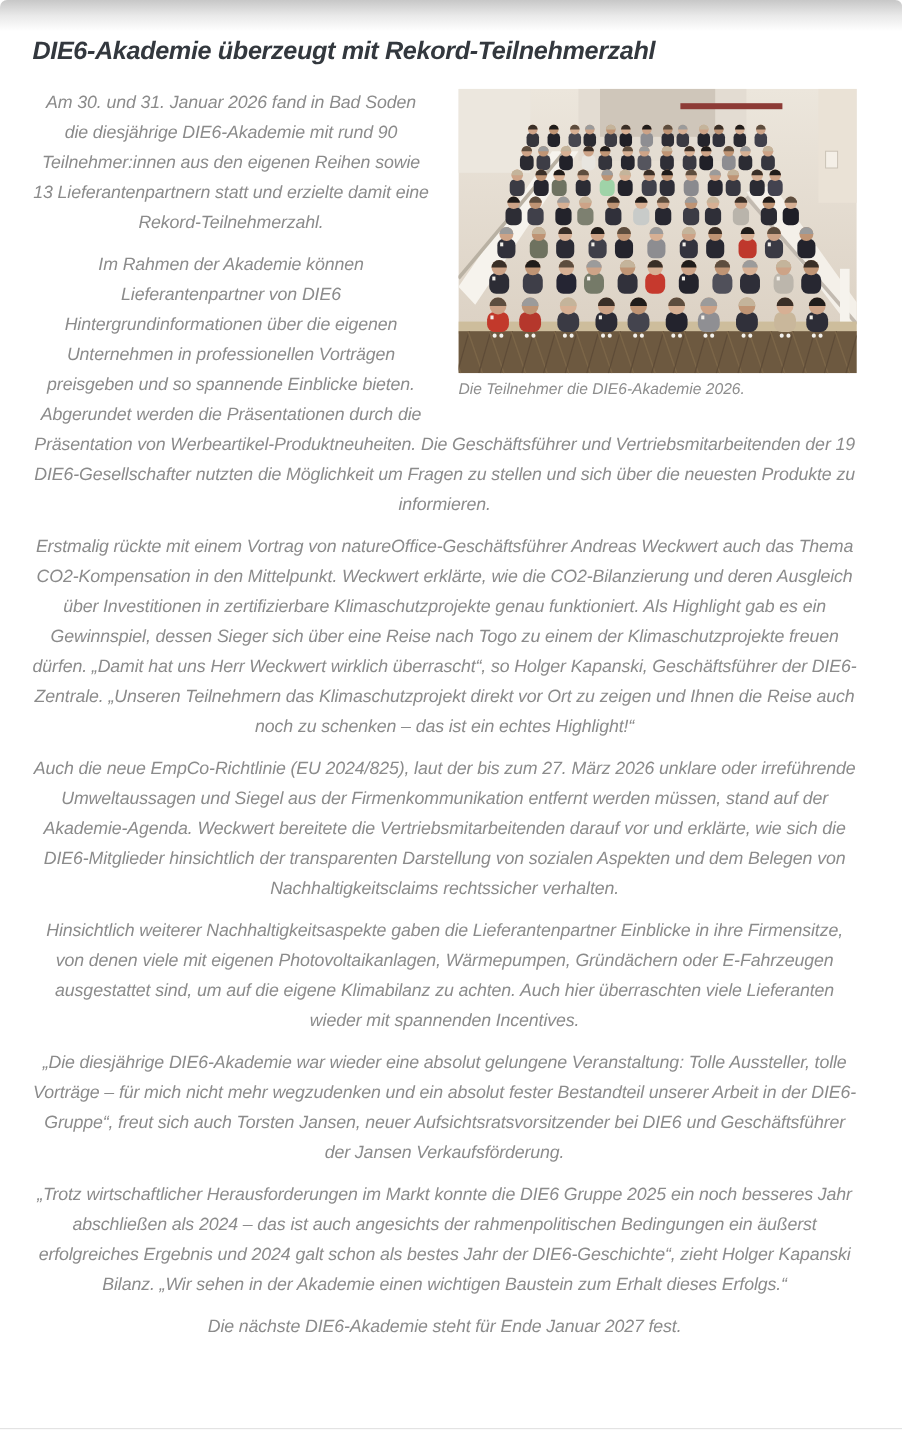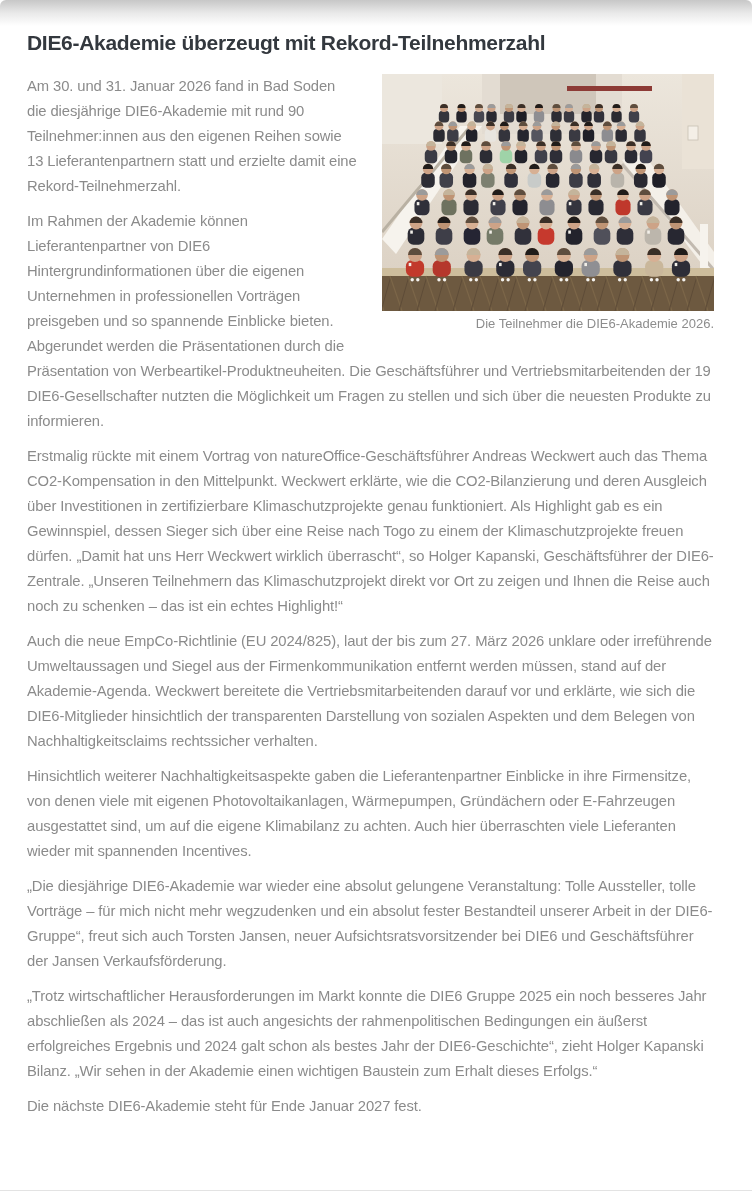--- a/index.html
+++ b/index.html
@@ -3,20 +3,21 @@
 <meta charset="utf-8">
 <style>
   html, body { margin: 0; padding: 0; background: #ffffff; }
   .page {
     position: relative;
     width: 752px;
     height: 1197px;
     overflow: hidden;
     background: #ffffff;
     font-family: "Liberation Sans", sans-serif;
+    font-style: italic;
   }
   .top-fade {
     height: 26px;
     background: linear-gradient(to bottom, #c7c7c7 0%, #e9e9e9 50%, #ffffff 100%);
     border-radius: 6px 6px 0 0;
   }
   h1.article-title {
     margin: 4px 38px 19px 27px;
     font-size: 21px;
     line-height: 25px;
@@ -24,27 +25,26 @@
     letter-spacing: -0.3px;
     color: #33383e;
   }
   .article {
     padding: 0 38px 0 27px;
     color: #8b8b8b;
     font-size: 14.8px;
     letter-spacing: -0.1px;
     line-height: 25px;
   }
-  .article p { margin: 0 0 10px 0; }
+  .article p { margin: 0 0 10px 0; text-align: center; }
   figure.photo {
     float: right;
     width: 332px;
     margin: 0 0 14px 24px;
     padding: 0;
-    text-align: right;
   }
   figure.photo svg { display: block; }
   figure.photo figcaption {
     margin-top: 5px;
     font-size: 13px;
     line-height: 16px;
     letter-spacing: 0;
     color: #8d8d8d;
   }
   .bottom-rule {

